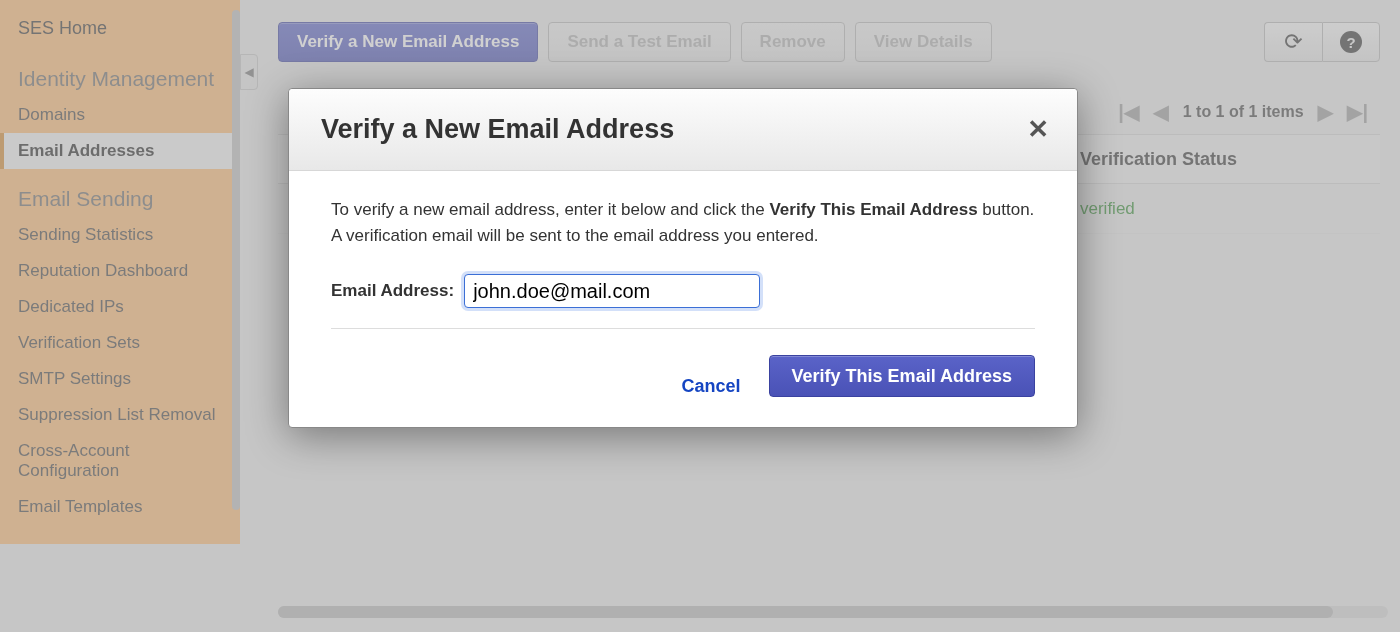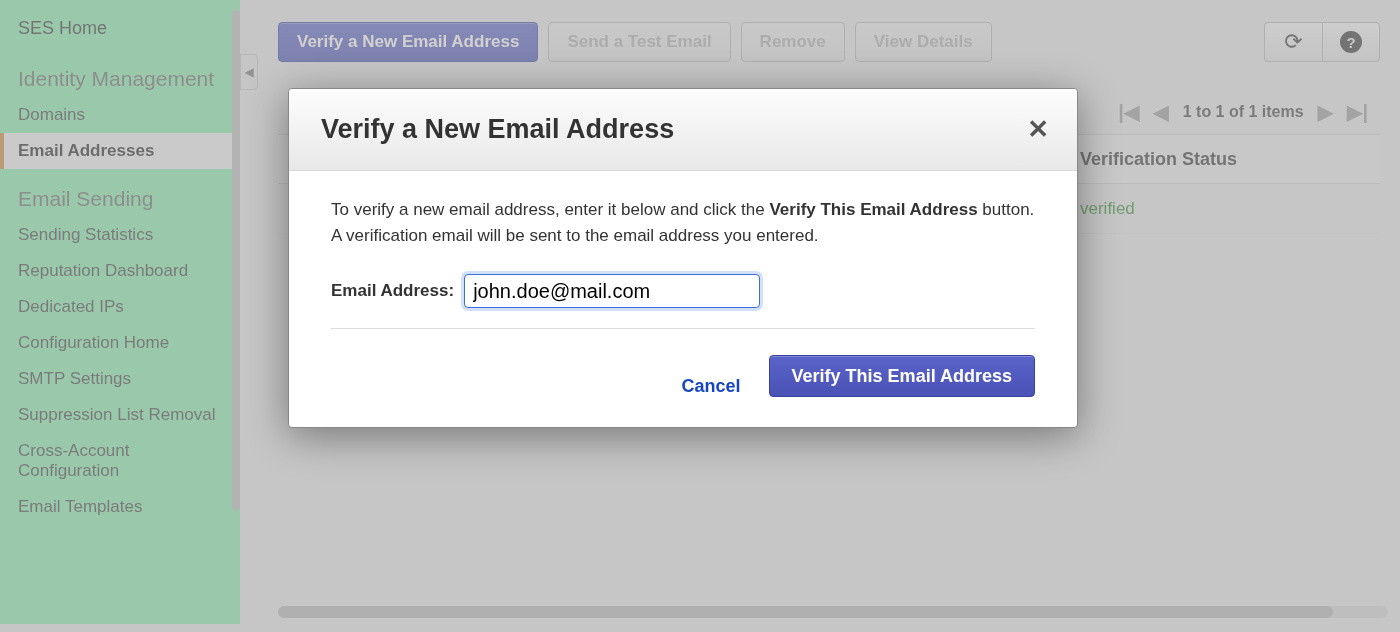--- a/index.html
+++ b/index.html
@@ -1,21 +1,21 @@
 <!DOCTYPE html>
 <html><head>
 <meta charset="utf-8">
 <style>
   * { box-sizing: border-box; margin: 0; padding: 0; }
   html, body { width: 1400px; height: 632px; font-family: Arial, Helvetica, sans-serif; background:#e9e9e9; overflow:hidden; }
   .overlay { position:absolute; inset:0; background:rgba(170,170,170,0.55); z-index:50; }
   .root { position:relative; width:1400px; height:632px; }
 
   
-  .sidebar { position:absolute; top:0; left:0; width:240px; height:624px; background:#86efac; }
+  .sidebar { position:absolute; top:0; left:0; width:240px; height:544px; background:#fdba74; }
   .sidebar-scroll { position:absolute; right:0; top:10px; width:8px; height:500px; background:#bfbfbf; border-radius:4px; }
   .nav-item, .nav-header { padding:8px 18px; font-size:17px; color:#444; cursor:pointer; }
   .nav-header { font-size:21px; color:#6c6c6c; padding-top:18px; padding-bottom:6px; cursor:default; }
   .nav-top { font-size:18px; color:#333; padding:18px 18px 10px 18px; }
   .nav-item.active { font-weight:bold; color:#222; border-left:4px solid #d58a2f; padding-left:14px; background:#f2f2f2;}
   .collapse-handle { position:absolute; left:240px; top:54px; width:18px; height:36px; background:#e7e7e7; border:1px solid #c5c5c5; border-radius:0 4px 4px 0; display:flex; align-items:center; justify-content:center; color:#777; font-size:12px;}
 
   
   .main { position:absolute; left:258px; top:0; right:0; bottom:0; padding:22px 20px 0 20px; }
   .toolbar { display:flex; gap:10px; align-items:center; }
@@ -60,21 +60,21 @@
 
   <div class="sidebar">
     <div class="nav-top">SES Home</div>
     <div class="nav-header">Identity Management</div>
     <div class="nav-item">Domains</div>
     <div class="nav-item active">Email Addresses</div>
     <div class="nav-header">Email Sending</div>
     <div class="nav-item">Sending Statistics</div>
     <div class="nav-item">Reputation Dashboard</div>
     <div class="nav-item">Dedicated IPs</div>
-    <div class="nav-item">Configuration Home</div>
+    <div class="nav-item">Verification Sets</div>
     <div class="nav-item">SMTP Settings</div>
     <div class="nav-item">Suppression List Removal</div>
     <div class="nav-item">Cross-Account Configuration</div>
     <div class="nav-item">Email Templates</div>
     <div class="sidebar-scroll"></div>
   </div>
   <div class="collapse-handle">
     <span>◀</span>
   </div>
 

